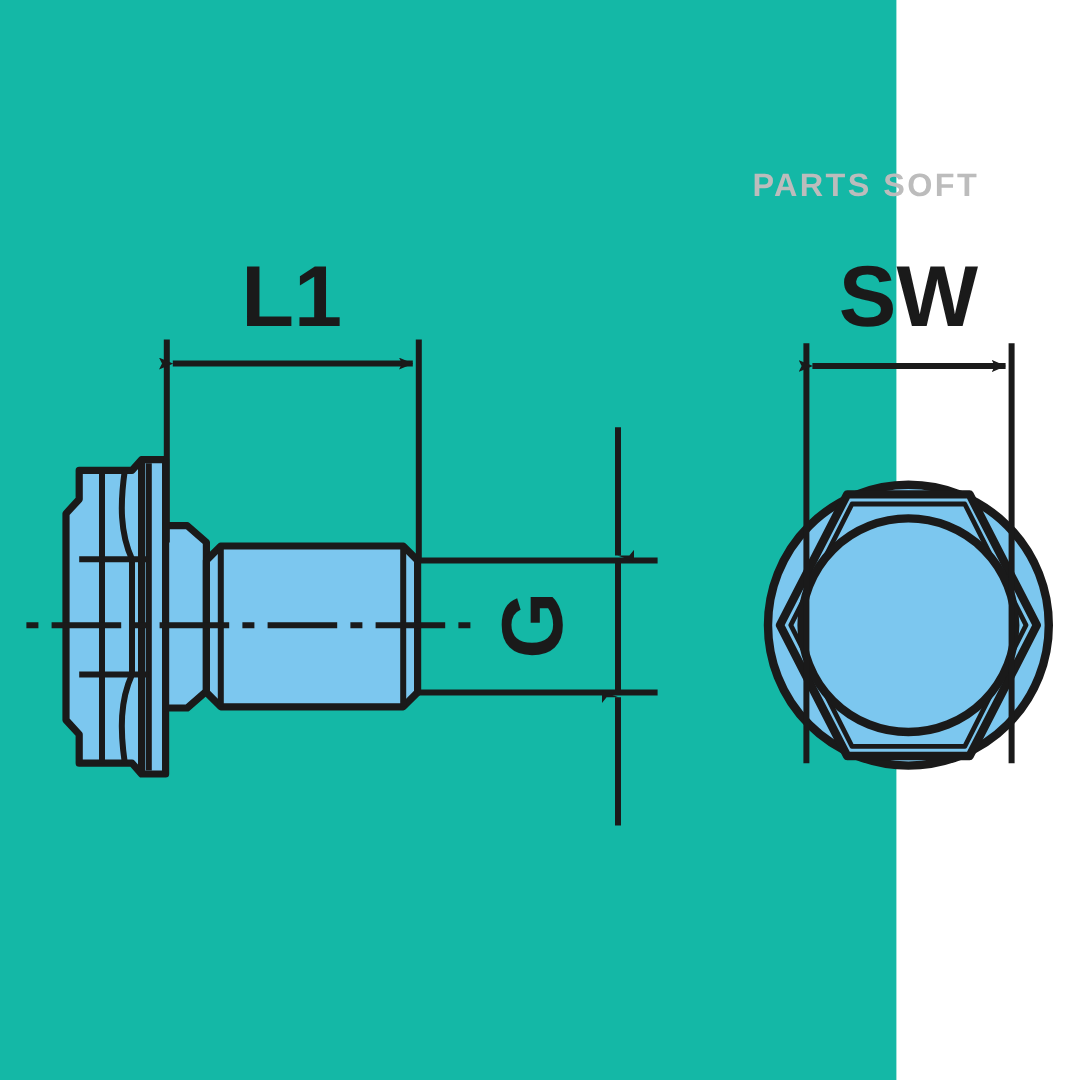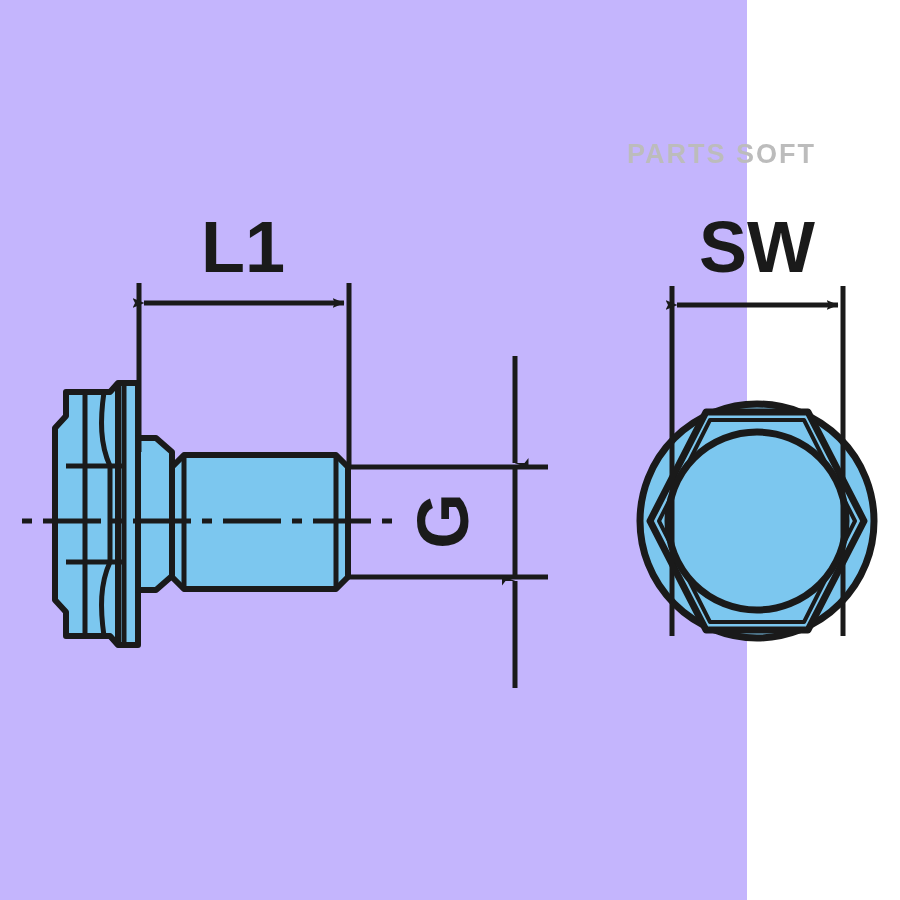--- a/index.html
+++ b/index.html
@@ -12,21 +12,21 @@
     width: 900px;
     height: 900px;
     font-family: "Liberation Sans", sans-serif;
     overflow: hidden;
     position: relative;
   }
   #drawing-root {
     position: relative;
     width: 747px;
     height: 900px;
-    background: #c4b5fd;
+    background: #14b8a6;
   }
   #drawing-svg {
     position: absolute;
     left: 0;
     top: 0;
     display: block;
   }
   .dim-label {
     font-family: "Liberation Sans", sans-serif;
     font-weight: 700;

